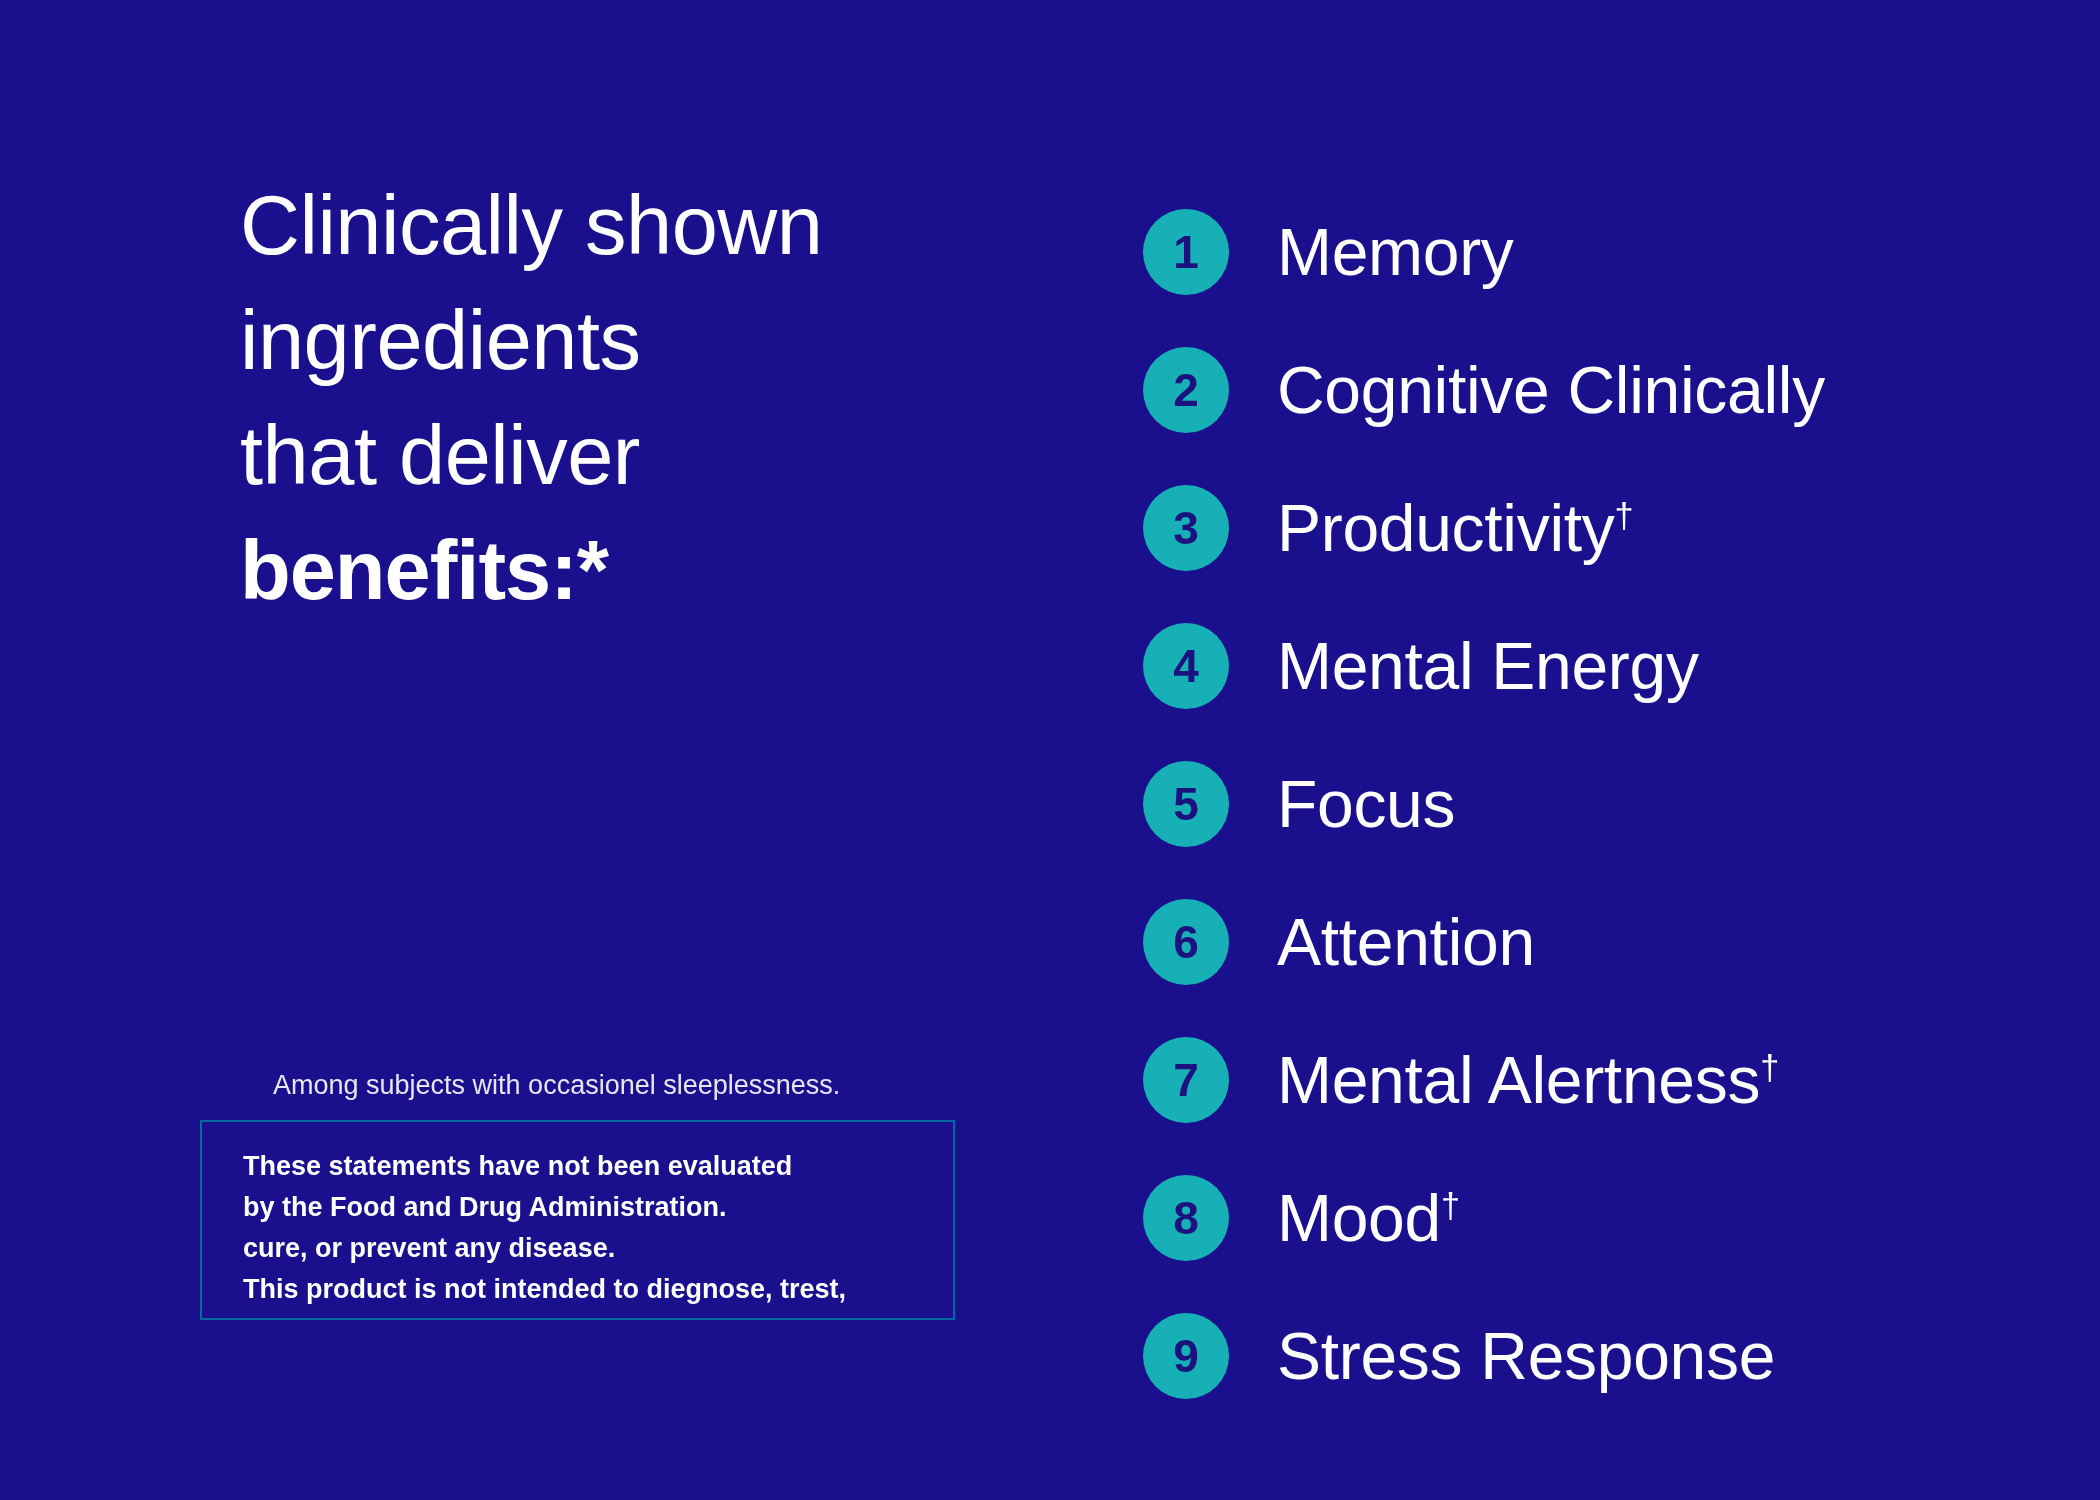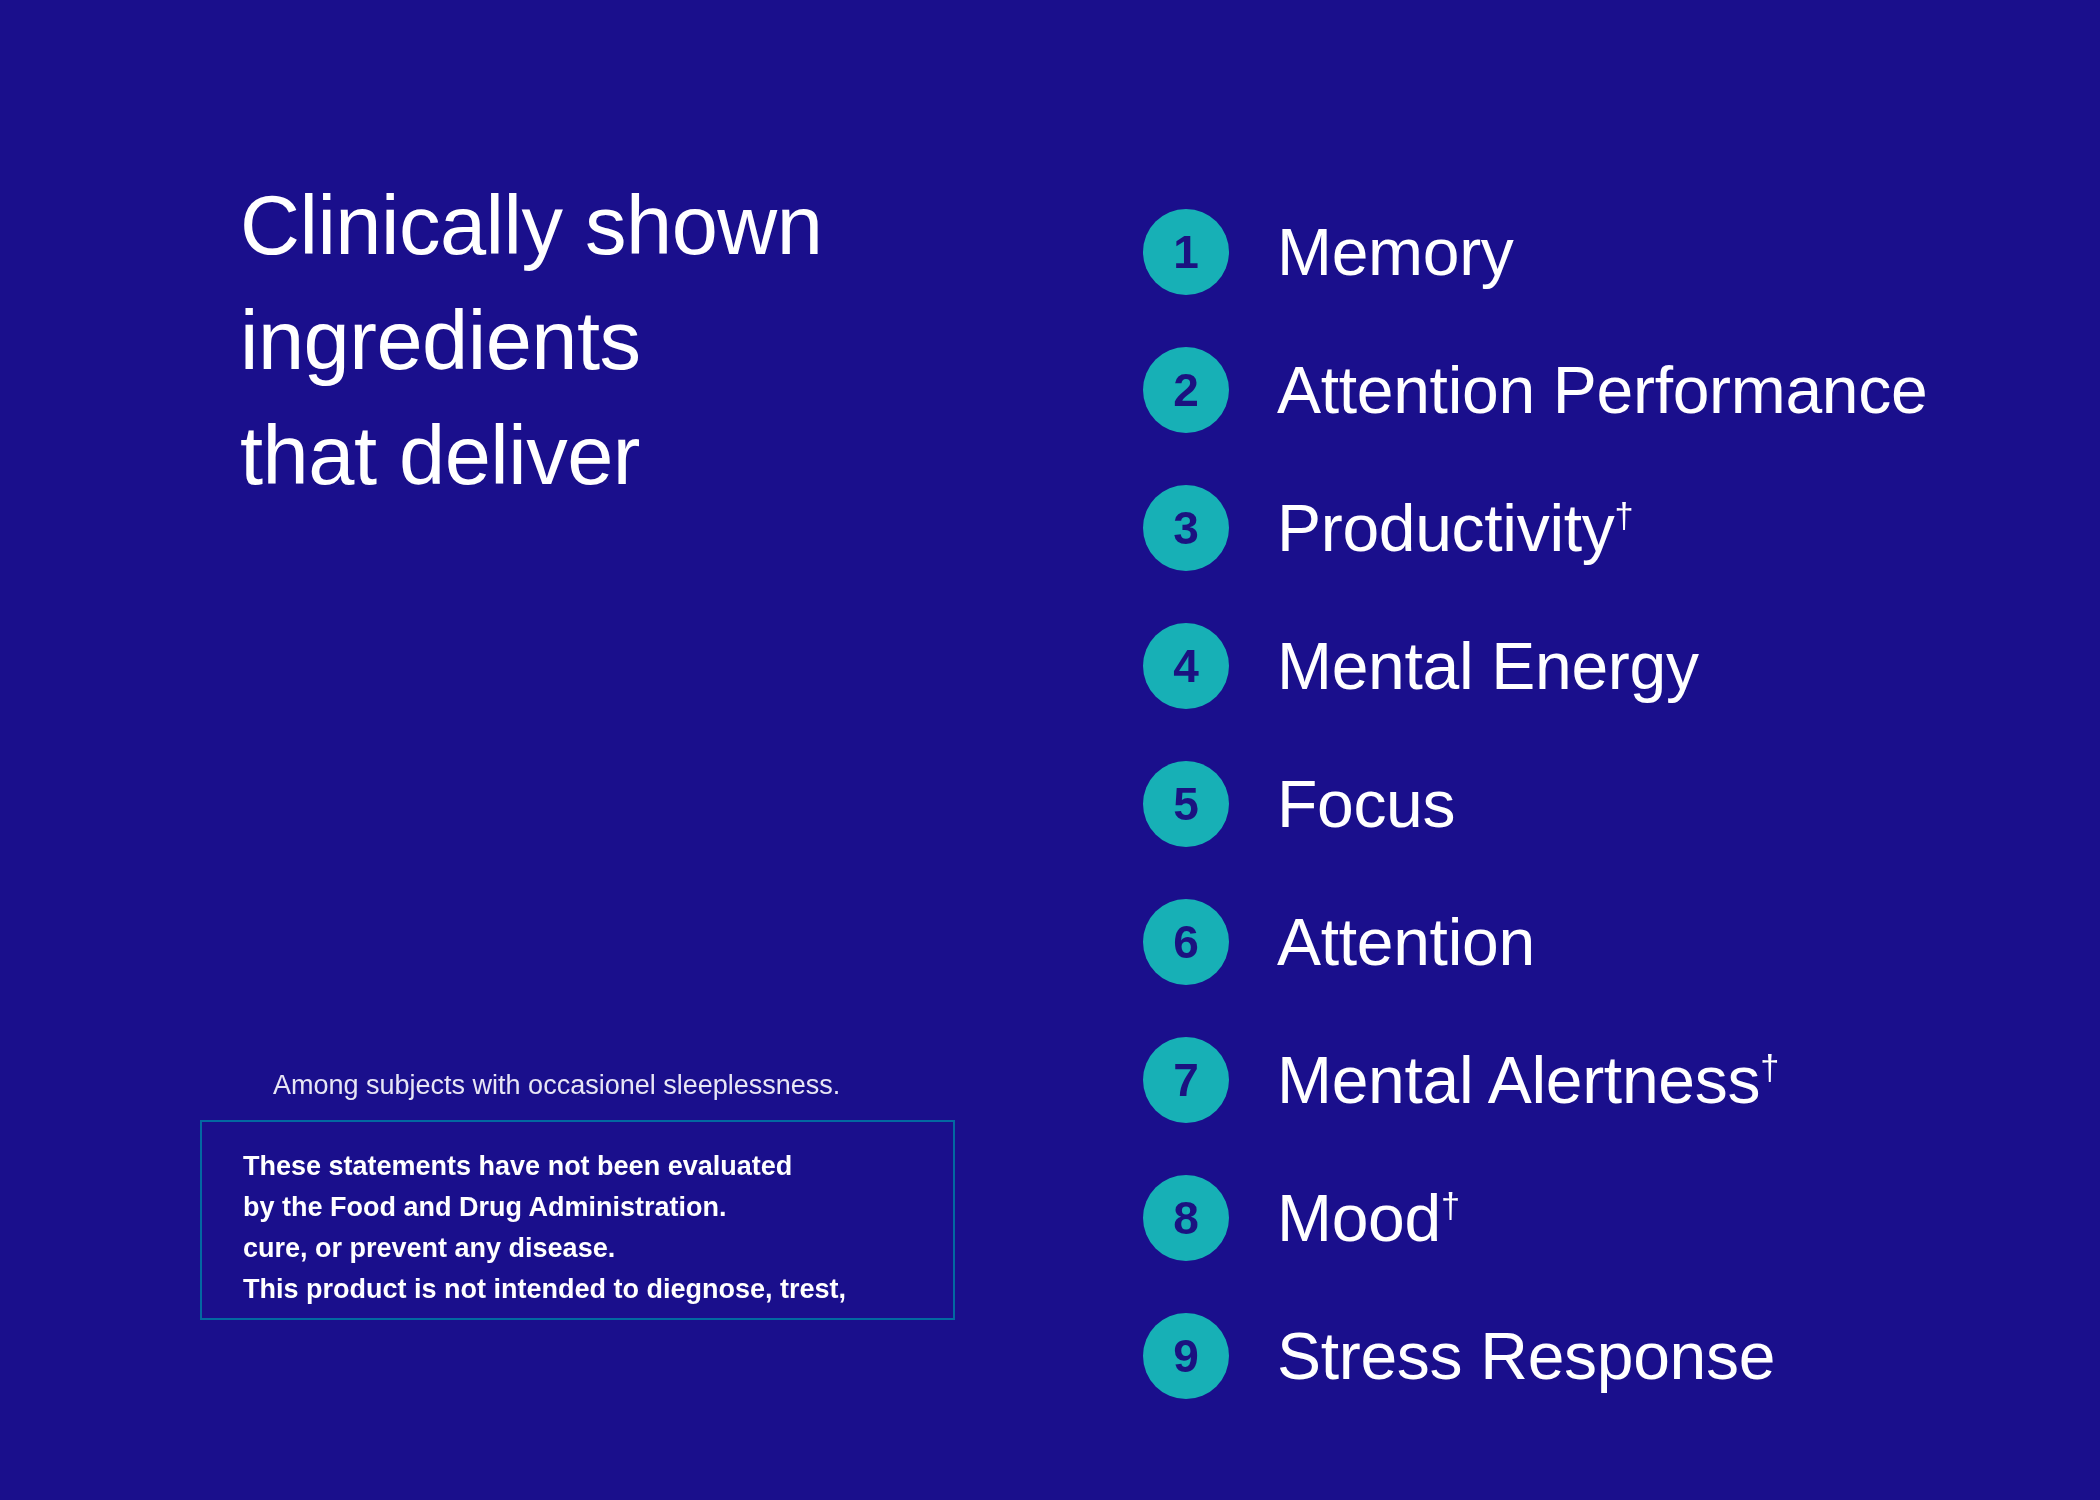--- a/index.html
+++ b/index.html
@@ -137,20 +137,21 @@
 </head>
 <body>
 
 <div class="stage">
 
   <div class="left-col">
     <h1 class="headline">
       <span class="headline-line">Clinically shown</span>
       <span class="headline-line">ingredients</span>
       <span class="headline-line">that deliver</span>
+      <span class="headline-line bold">benefits:*</span>
     </h1>
   </div>
 
   <div class="footnote">Among subjects with occasionel sleeplessness.</div>
 
   <div class="disclaimer-box">
     <div class="disclaimer-text">
       <span class="disclaimer-line">These statements have not been evaluated</span>
       <span class="disclaimer-line">by the Food and Drug Administration.</span>
       <span class="disclaimer-line">cure, or prevent any disease.</span>
@@ -158,21 +159,21 @@
     </div>
   </div>
 
   <ul class="benefit-list">
     <li class="benefit-item">
       <span class="benefit-num">1</span>
       <span class="benefit-label"><span>Memory</span><sup></sup></span>
     </li>
     <li class="benefit-item">
       <span class="benefit-num">2</span>
-      <span class="benefit-label"><span>Attention Performance</span><sup></sup></span>
+      <span class="benefit-label"><span>Cognitive Clinically</span><sup></sup></span>
     </li>
     <li class="benefit-item">
       <span class="benefit-num">3</span>
       <span class="benefit-label"><span>Productivity</span><sup>†</sup></span>
     </li>
     <li class="benefit-item">
       <span class="benefit-num">4</span>
       <span class="benefit-label"><span>Mental Energy</span><sup></sup></span>
     </li>
     <li class="benefit-item">

